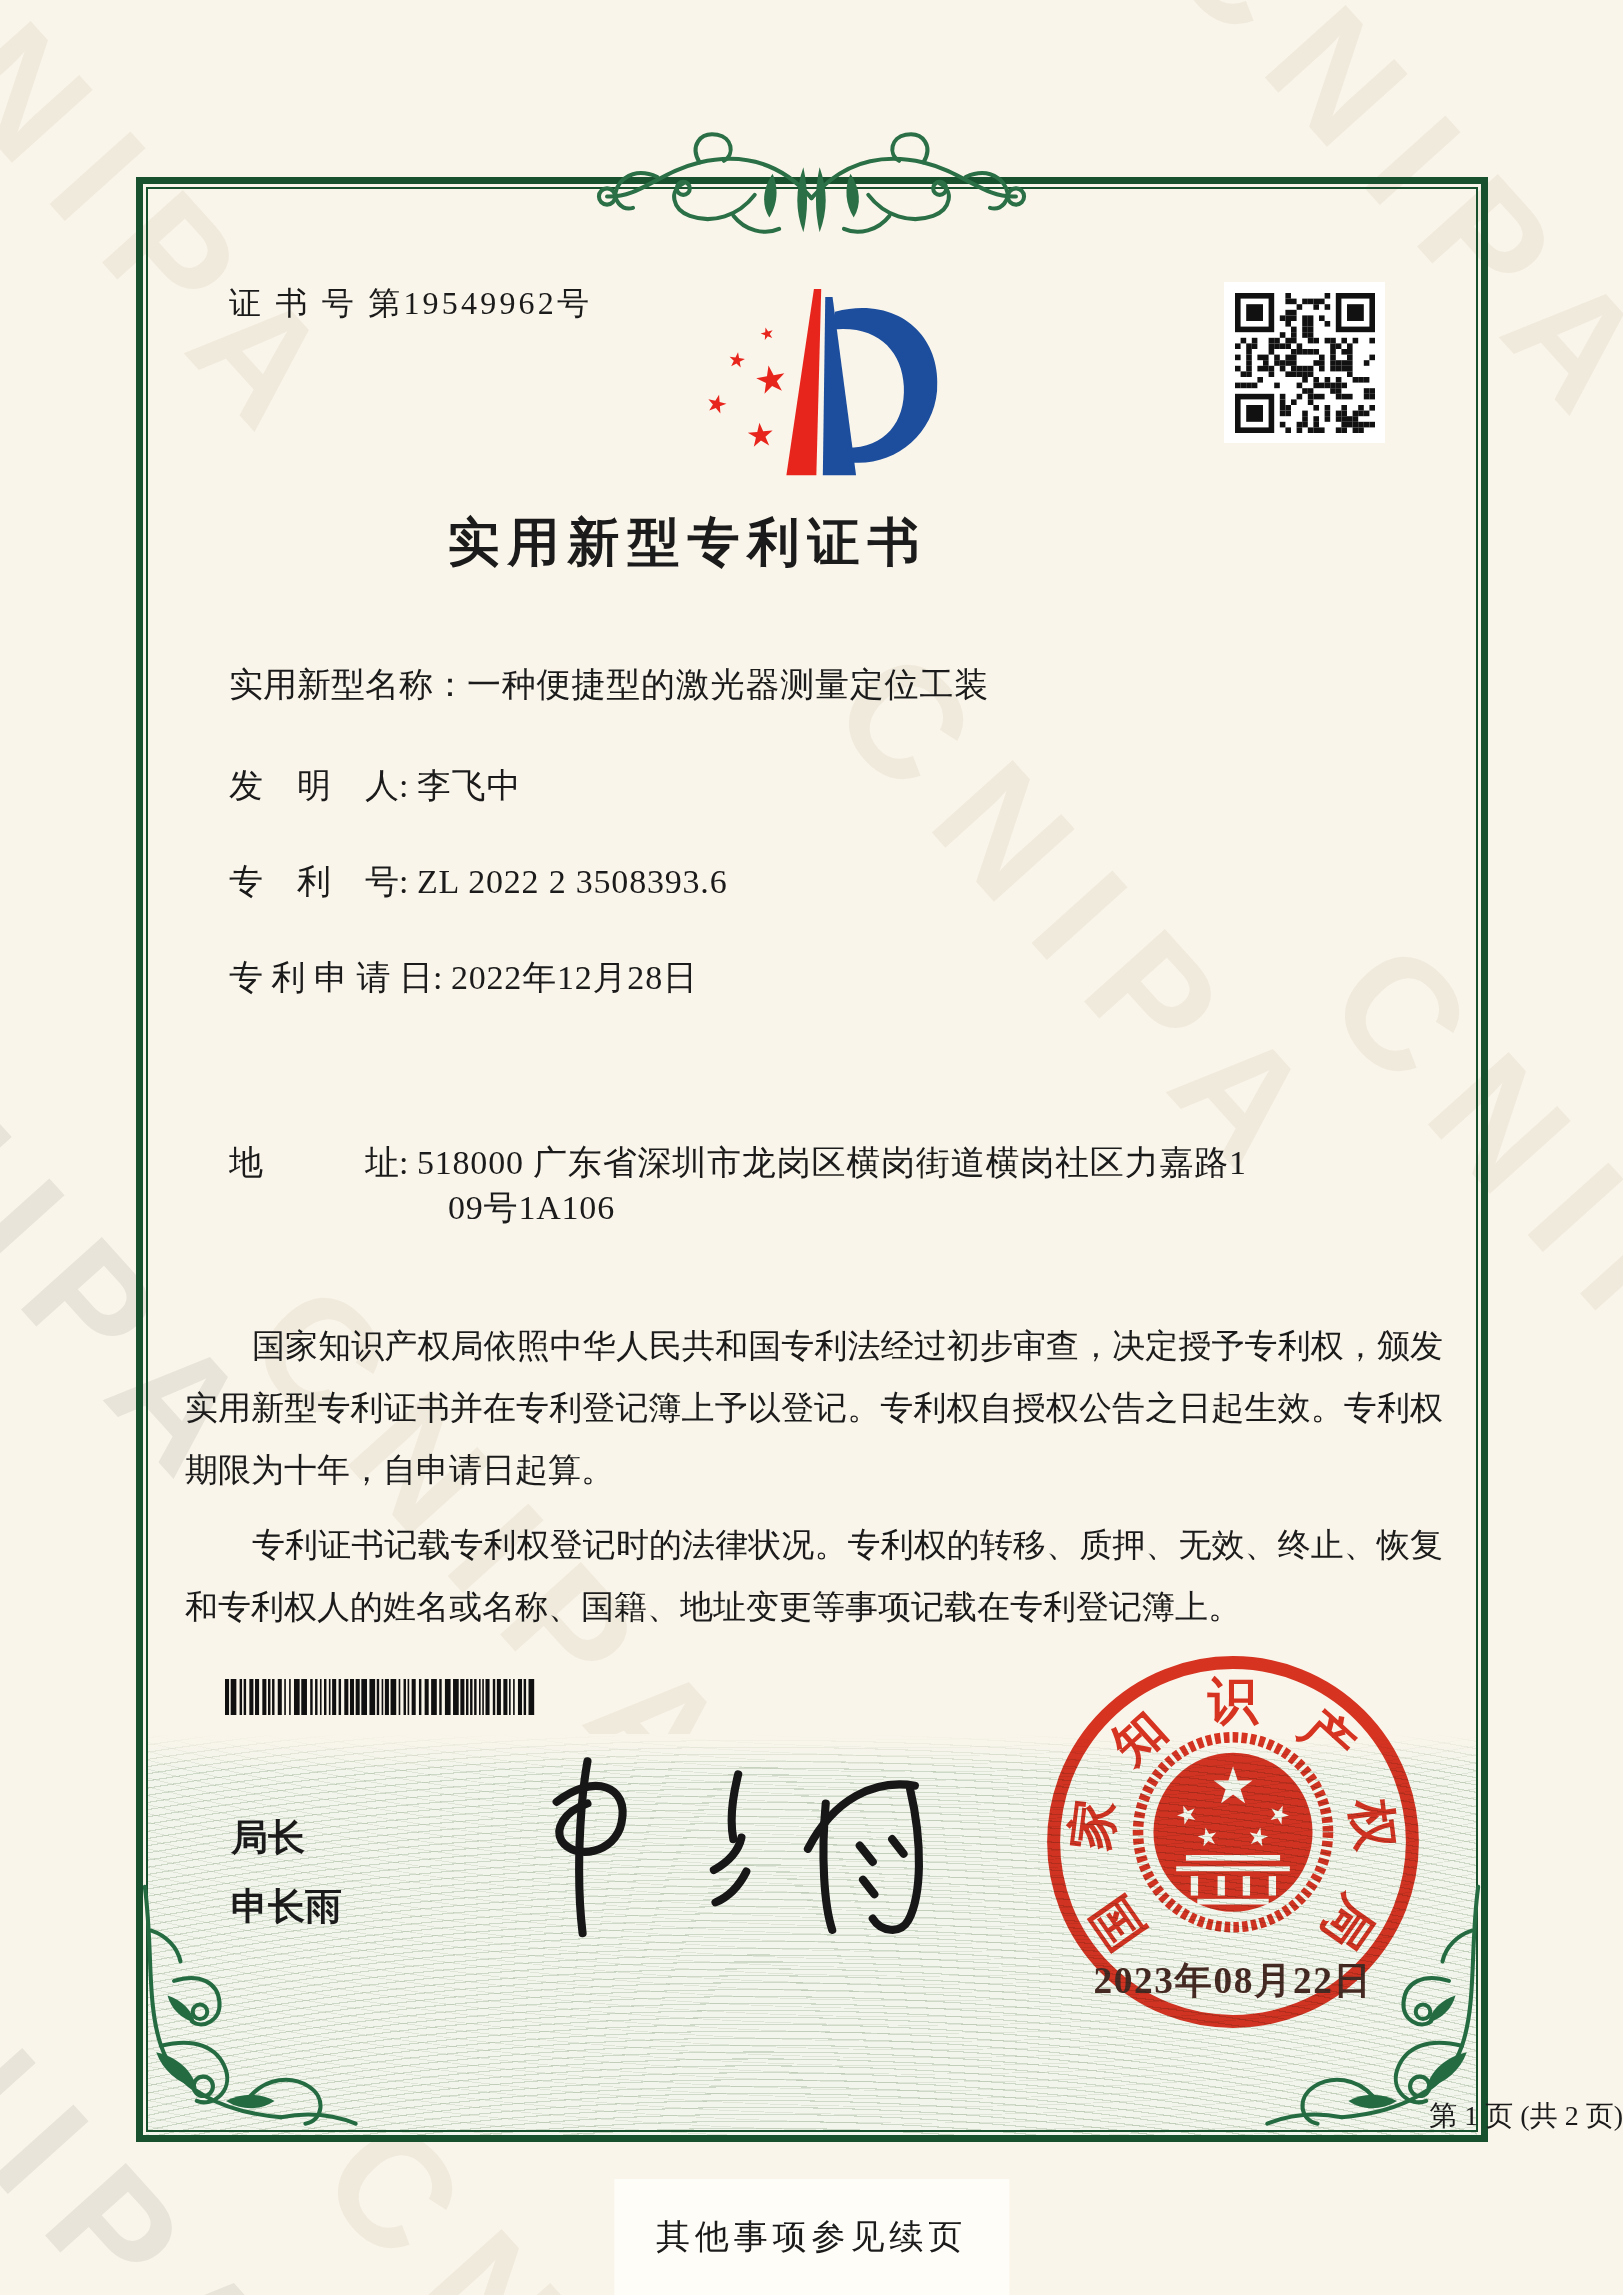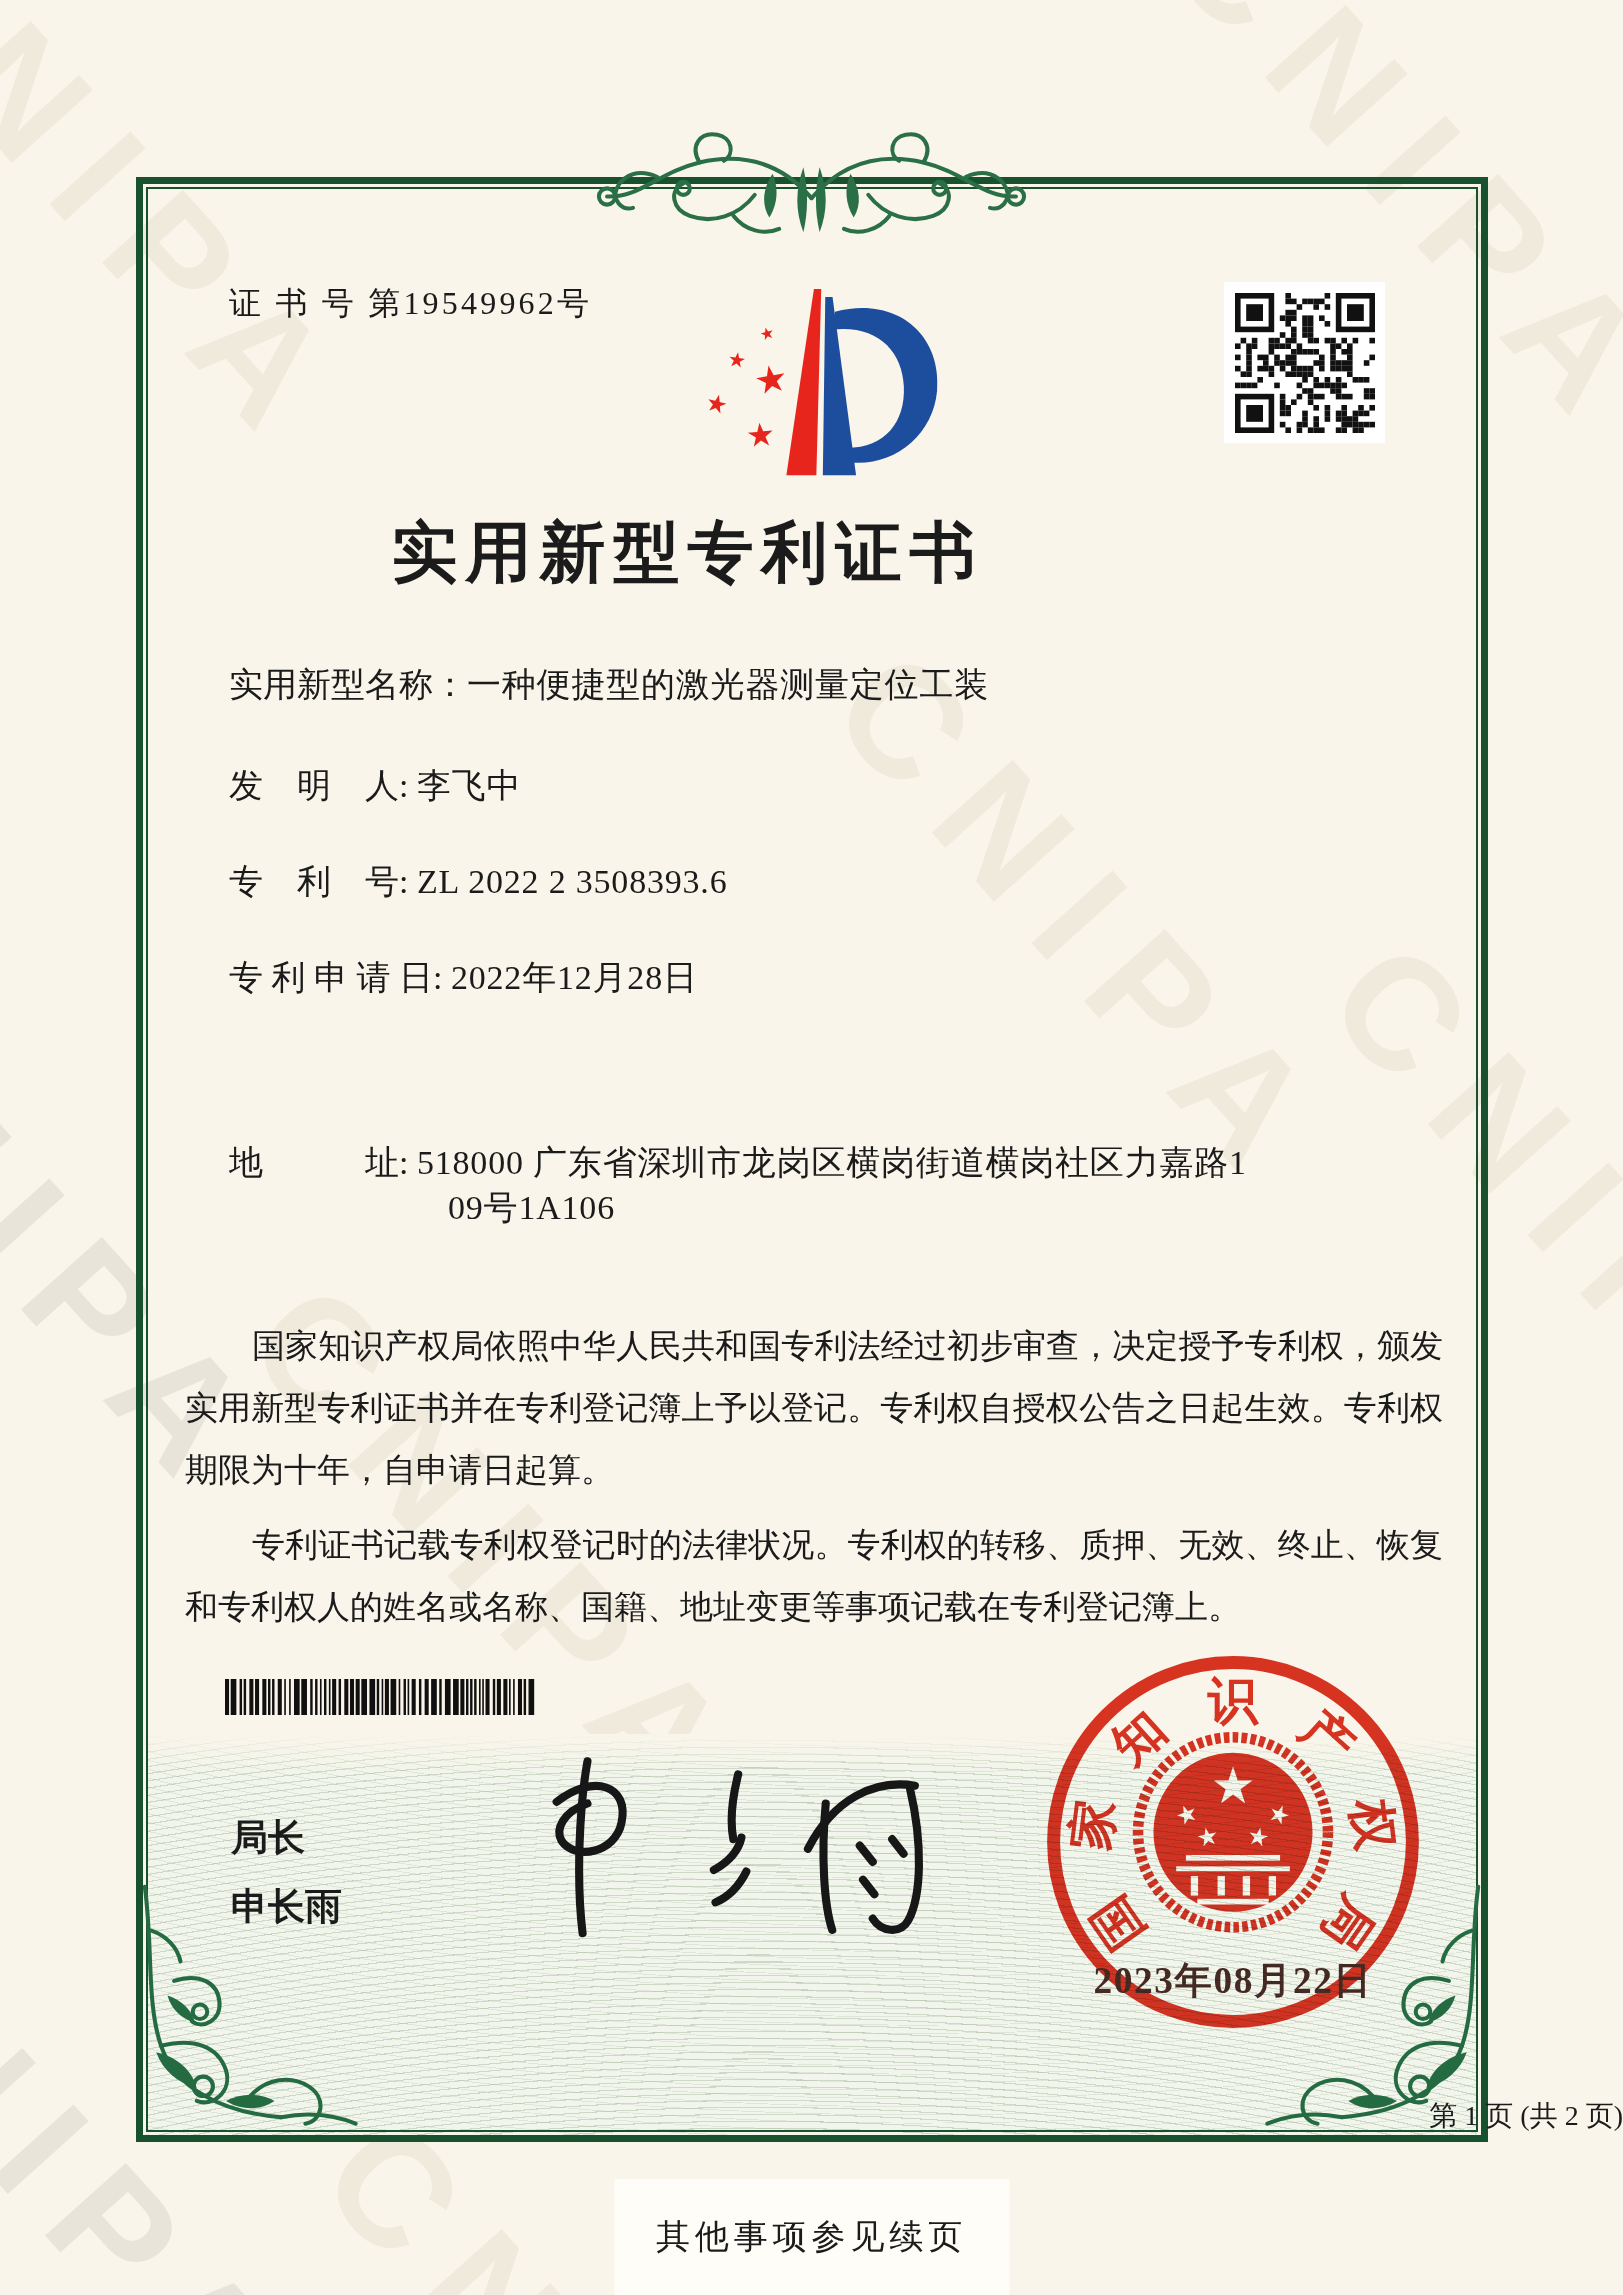--- a/index.html
+++ b/index.html
@@ -31,21 +31,21 @@
   #orn-top{left:560px;top:120px;width:503px;height:140px;}
   #orn-bl{left:127px;top:1882px;width:253px;height:253px;}
   #orn-br{right:127px;top:1882px;width:253px;height:253px;transform:scaleX(-1);}
 
   .content{position:absolute;z-index:4;}
 
   .cert-no{left:229px;top:282px;font-size:32px;letter-spacing:3.2px;}
   .logo{left:692px;top:276px;width:256px;height:209px;}
   .qr-box{left:1224px;top:282px;width:161px;height:161px;background:#fff;
           display:flex;align-items:center;justify-content:center;}
-  .title{left:0;width:1375px;text-align:center;top:508px;font-size:66px;font-weight:800;
+  .title{left:0;width:1375px;text-align:center;top:508px;font-size:52px;font-weight:800;
          letter-spacing:8px;}
 
   .row{position:absolute;left:229px;font-size:34px;white-space:pre;z-index:4;}
   .row .val{letter-spacing:0.8px;}
   .gap{display:inline-block;width:120px;}
 
   .paras{left:185px;top:1315px;width:1258px;font-size:33px;line-height:62px;
          text-align:justify;}
   .paras p{margin:0 0 13px 0;text-indent:67px;}
 

